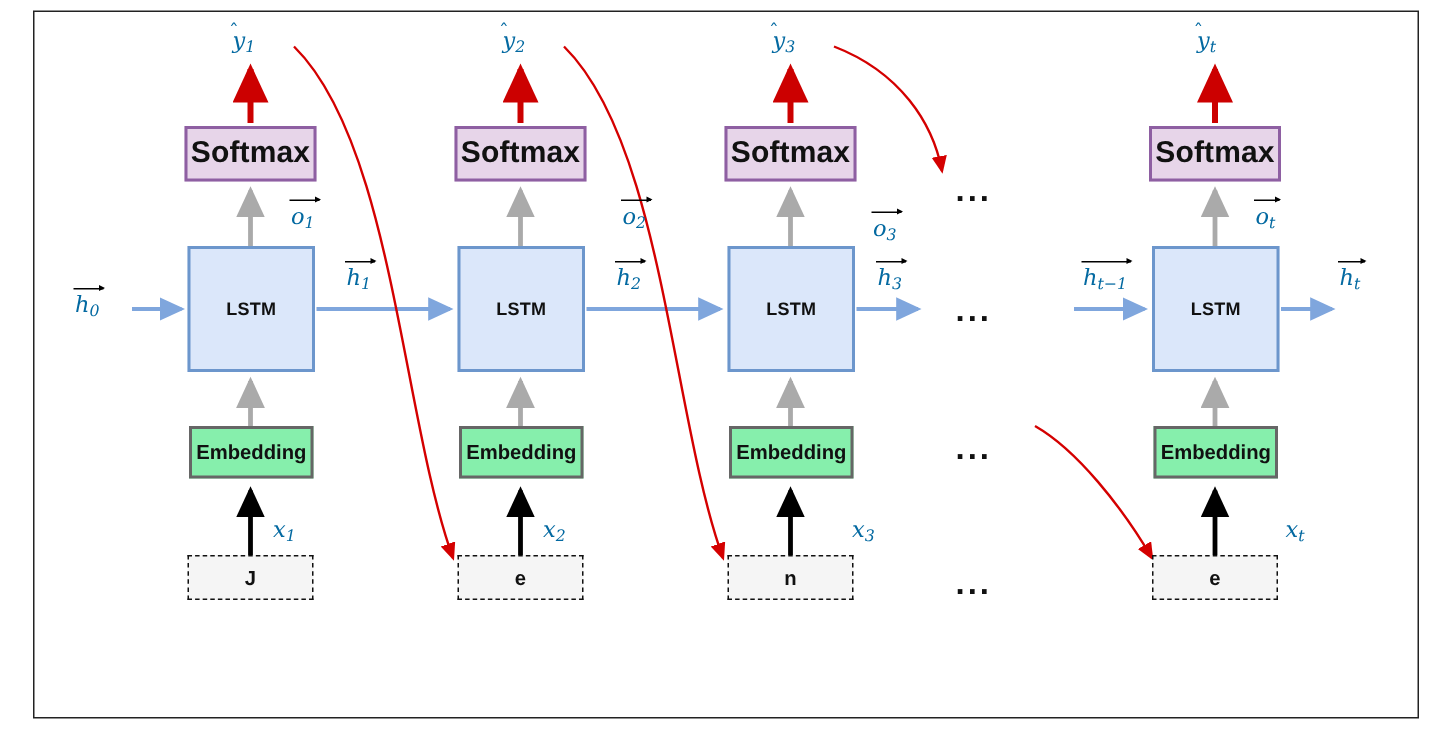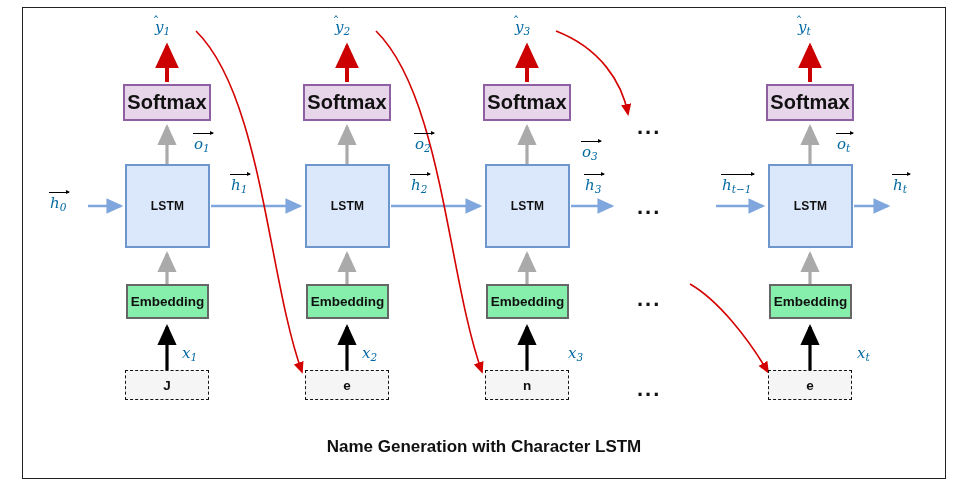--- a/index.html
+++ b/index.html
@@ -247,15 +247,14 @@
   <div class="mlabel" style="left:362px;top:346px;">
     <span>x</span><span class="sub">2</span>
   </div>
   <div class="mlabel" style="left:568px;top:346px;">
     <span>x</span><span class="sub">3</span>
   </div>
   <div class="mlabel" style="left:825px;top:346px;margin-left:32px;">
     <span>x</span><span class="sub">t</span>
   </div>
 
-  <div class="title">Name Generation with Character LSTM</div>
 
 </div>
 
 </body></html>

